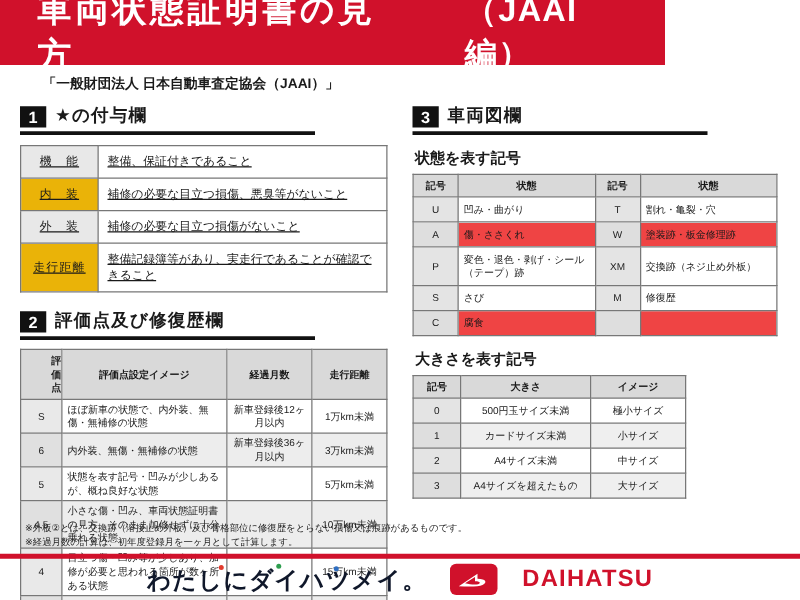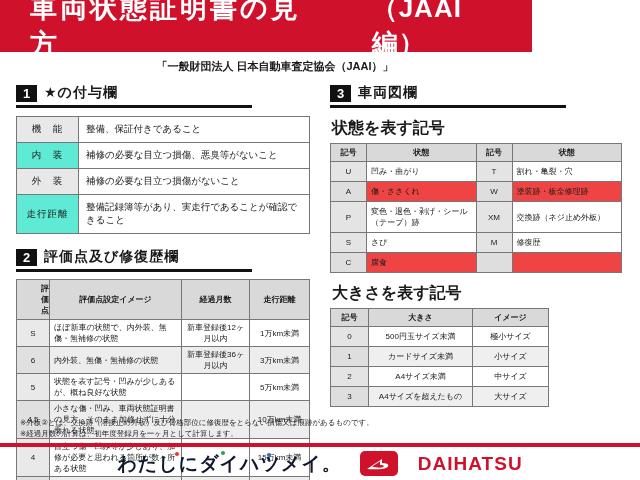--- a/index.html
+++ b/index.html
@@ -5,52 +5,52 @@
   * { margin:0; padding:0; box-sizing:border-box; }
   html,body { width:640px; height:480px; background:#fff; overflow:hidden; }
   body { font-family:"Liberation Sans","DejaVu Sans",sans-serif; color:#1a1a1a; }
   .page { position:relative; width:532px; height:480px; background:#fff; }
 
   
   .banner { height:52px; background:#d0112b; color:#fff; display:flex; align-items:center; padding:0 30px; }
   .banner-title { font-size:27px; font-weight:bold; letter-spacing:3px; }
   .banner-edition { font-size:26px; font-weight:bold; margin-left:70px; letter-spacing:1px; }
 
-  .subtitle { margin:7px 0 4px 18px; font-size:11px; font-weight:bold;text-align:center; }
+  .subtitle { margin:7px 0 4px 34px; font-size:11px; font-weight:bold; }
 
   
   .cols { display:flex; padding:2px 14px 0 16px; gap:20px; }
   .col-left { width:294px; flex:0 0 294px; }
   .col-right { width:292px; flex:0 0 292px; }
 
   .sec-h { display:flex; align-items:center; gap:7px; border-bottom:3px solid #111; width:236px; padding-bottom:3px; margin-top:4px; }
   .sec-num { background:#111; color:#fff; font-weight:bold; font-size:13px; width:21px; height:17px; display:flex; align-items:center; justify-content:center; flex:0 0 21px; }
   .sec-title { font-weight:bold; font-size:14px; letter-spacing:1px; white-space:nowrap; }
   .mt12 { margin-top:14px; }
 
   table { border-collapse:collapse; width:100%; table-layout:fixed; }
   th,td { border:1px solid #777; font-size:8px; padding:2px 4px; overflow:hidden; }
   th { background:#d9d9d9; font-weight:bold; text-align:center; padding:3px 2px; }
   tr.zebra td { background:#efefef; }
 
   .t1 { margin-top:8px; }
-  .t1 td { font-size:9.5px; padding:6px 7px; }
+  .t1 td { font-size:9.5px; padding:6px 7px;text-decoration:underline; }
   .t1 td:first-child { background:#e8e8e8; text-align:center; width:62px; letter-spacing:1px; }
   .t1 tr.zebra td { background:#fff; }
-  .t1 tr.zebra td:first-child { background:#5eead4; }
+  .t1 tr.zebra td:first-child { background:#eab308; }
 
   .t2 { margin-top:7px; }
   .t2 th:nth-child(1){ width:32px;padding-left:24px; } .t2 th:nth-child(2){ width:128px; }
   .t2 th:nth-child(3){ width:66px; } .t2 th:nth-child(4){ width:58px; }
   .t2 td:first-child { text-align:center; background:#e9e9e9; }
   .t2 td:nth-child(3),.t2 td:nth-child(4){ text-align:center; }
   .t2 tr.zebra td { background:#ededed; }
   .t2 tr.zebra td:first-child { background:#e0e0e0; }
 
-  .sub-label { font-size:16px; font-weight:bold; margin:10px 0 4px 2px; }
+  .sub-label { font-size:12px; font-weight:bold; margin:10px 0 4px 2px; }
 
   .t3 th:nth-child(1),.t3 th:nth-child(3){ width:36px; }
   .t3 td { padding:4px 4px; }
   .t3 td:nth-child(1),.t3 td:nth-child(3){ text-align:center; background:#e4e4e4; }
   .t3 tr.zebra td { background:#ef4444; }
   .t3 tr.zebra td:nth-child(1),.t3 tr.zebra td:nth-child(3){ background:#dedede; }
 
   .t4 { width:218px; }
   .t4 th:nth-child(1){ width:38px; } .t4 th:nth-child(2){ width:104px; } .t4 th:nth-child(3){ width:76px; }
   .t4 td { padding:4px 4px; text-align:center; }

